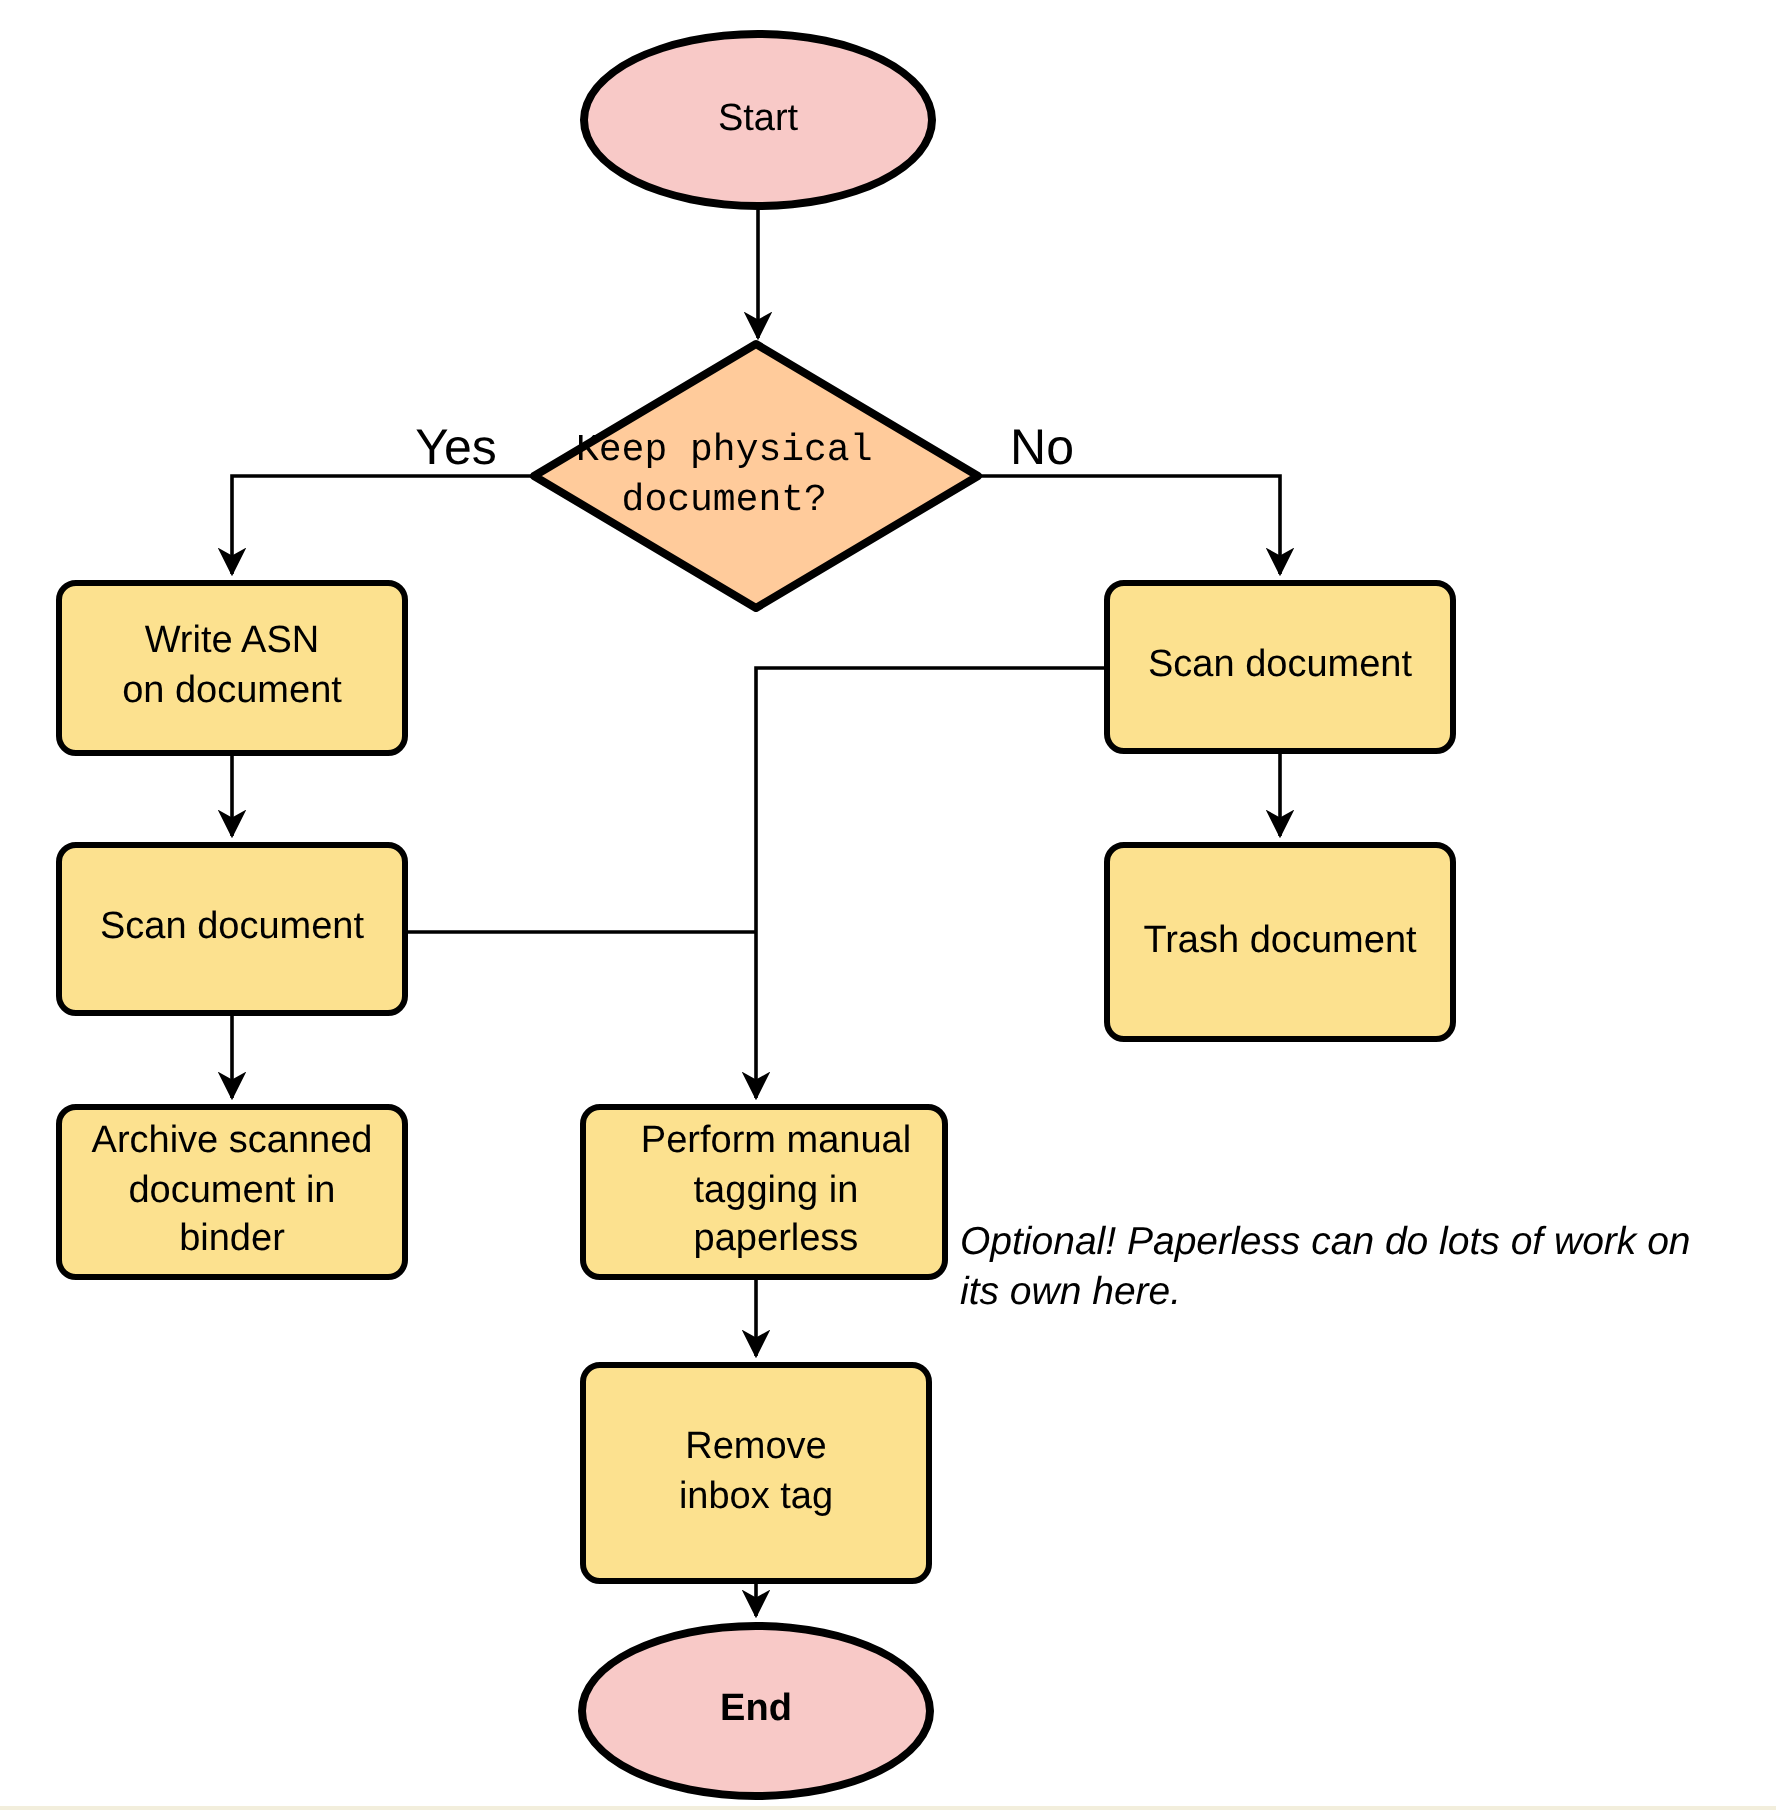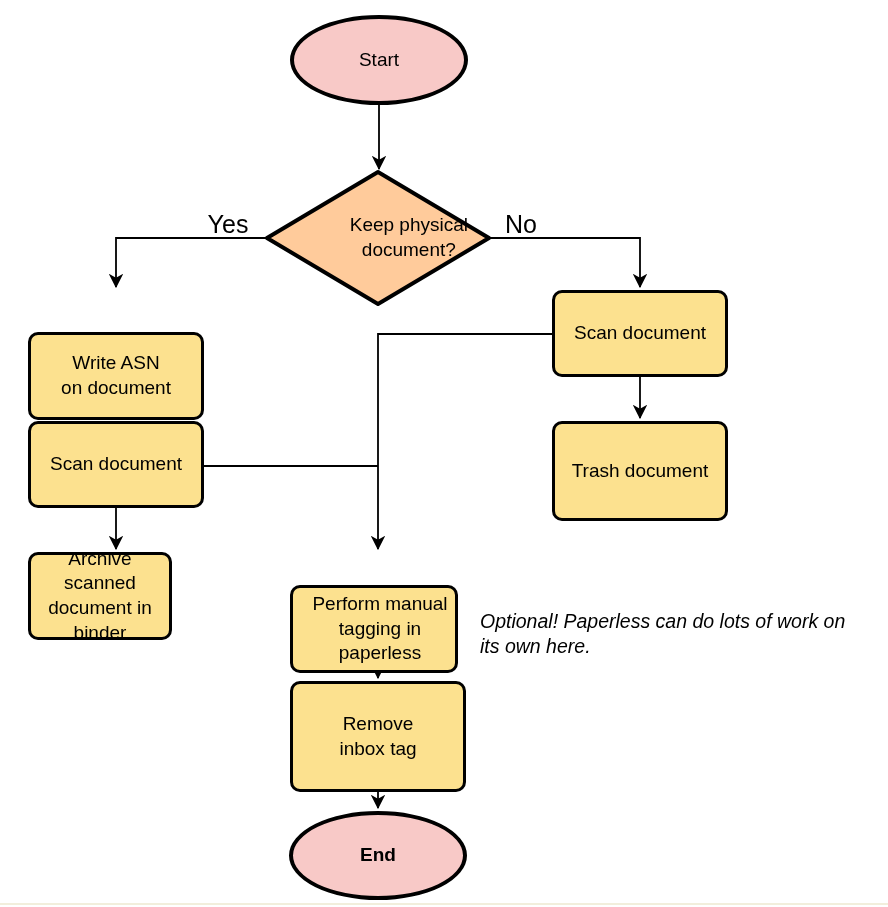--- a/index.html
+++ b/index.html
@@ -8,37 +8,37 @@
     font-family:"Liberation Sans", sans-serif; color:#000; overflow:hidden;
   }
   svg.layer { position:absolute; left:0; top:0; width:888px; height:907px; }
   .node {
     position:absolute; display:flex; align-items:center; justify-content:center;
     text-align:center; font-size:19px; line-height:1.3; white-space:pre-line;
     box-sizing:border-box;
   }
   .box { background:#FCE18F; border:3.5px solid #000; border-radius:10px; }
   .ellipse { background:#F8C9C7; border:4px solid #000; border-radius:50%; }
-  .diamond-label { position:absolute; display:flex; align-items:center; justify-content:flex-end;
-    text-align:center; font-size:19px; line-height:1.3; white-space:pre-line; }
+  .diamond-label { position:absolute; display:flex; align-items:center; justify-content:flex-start;
+    text-align:center; font-size:19px; line-height:1.3; white-space:pre-line;font-family:Liberation Mono, monospace; }
   .edge-label { position:absolute; font-size:25px; text-align:center; }
   .annotation {
     position:absolute; left:480px; top:584px; width:410px;
     font-size:19.5px; font-style:italic; line-height:1.28; white-space:pre-line;
   }
   .bottom-divider { position:absolute; left:0; top:903px; width:888px; height:2px; background:#F2EEDC; }
 
   
   #n-start   { left:290px; top:15px;  width:178px; height:90px;text-align:center; }
-  #n-write   { left:28px;  top:290px; width:176px; height:88px;margin-top:42px; }
+  #n-write   { left:28px;  top:290px; width:176px; height:88px; }
   #n-scanL   { left:28px;  top:421px; width:176px; height:87px; }
-  #n-archive { left:28px;  top:552px; width:144px; height:88px; }
+  #n-archive { left:28px;  top:552px; width:176px; height:88px; }
   #n-scanR   { left:552px; top:290px; width:176px; height:87px; }
   #n-trash   { left:552px; top:421px; width:176px; height:100px; }
-  #n-tag     { left:290px; top:585px; width:168px; height:88px;padding-left:12px; }
+  #n-tag     { left:290px; top:552px; width:184px; height:88px;padding-left:12px; }
   #n-remove  { left:290px; top:681px; width:176px; height:111px; }
   #n-end     { left:289px; top:811px; width:178px; height:89px;font-weight:bold; }
   #n-decision-label { left:288px; top:202px; width:180px; height:72px; }
   #lbl-yes { left:198px; top:210px; width:60px; }
   #lbl-no  { left:491px; top:210px; width:60px; }
 </style>
 </head>
 <body>
 
 <div class="canvas">

